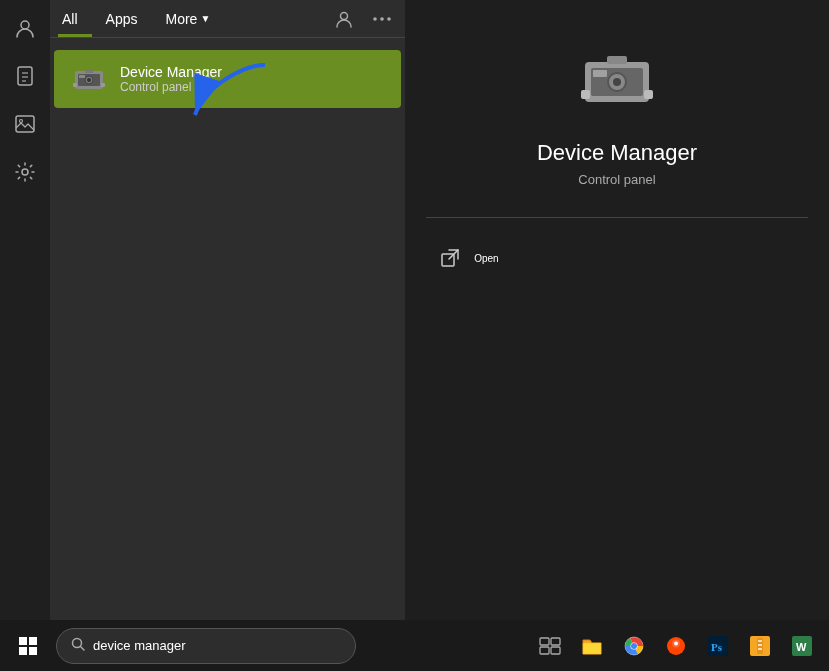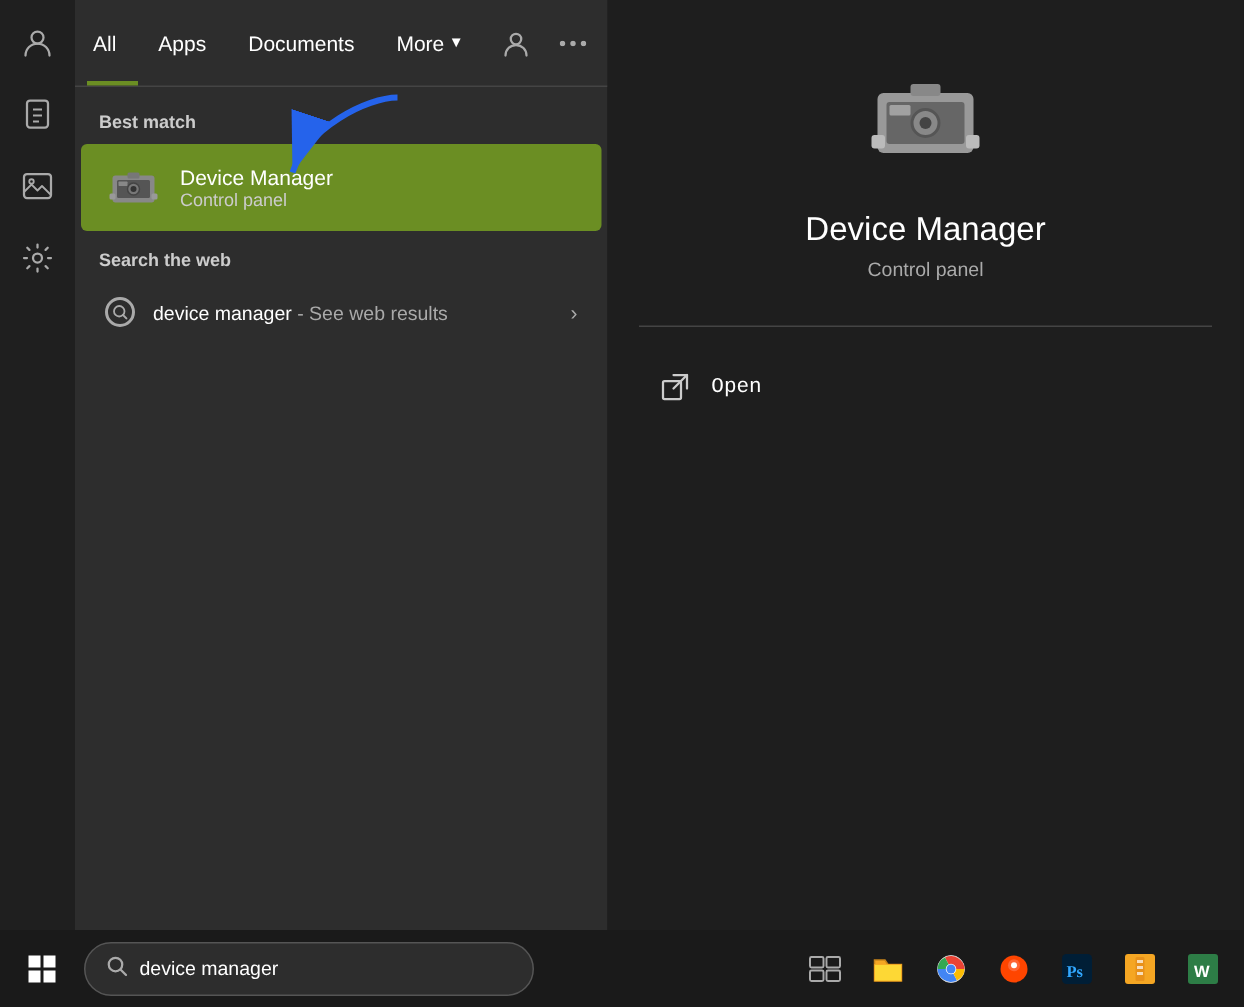--- a/index.html
+++ b/index.html
@@ -50,21 +50,21 @@
       display: flex;
       flex-direction: column;
     }
 
     
     .tabs {
       display: flex;
       align-items: center;
       background: #2d2d2d;
       padding: 0 8px;
-      height: 58px;
+      height: 38px;
       border-bottom: 1px solid #444;
       flex-shrink: 0;
     }
     .tab {
       padding: 0 14px;
       height: 100%;
       display: flex;
       align-items: center;
       color: #ffffff;
       font-size: 14px;
@@ -244,22 +244,21 @@
       height: 24px;
       margin-right: 12px;
       display: flex;
       align-items: center;
       justify-content: center;
       color: #ccc;
       font-size: 16px;
     }
     .action-label {
       color: #fff;
-      font-size: 14px;
-      font-family: Liberation Mono, monospace;
+      font-size: 10px;
     }
 
     
     .taskbar {
       position: absolute;
       bottom: 0;
       left: 0;
       width: 829px;
       height: 51px;
       background: #1a1a1a;
@@ -375,23 +374,20 @@
 </div>
 
 <div class="search-panel">
 
   <div class="tabs">
     <div class="tab tab-all active">
       <span>All</span>
     </div>
     <div class="tab">
       <span>Apps</span>
-    </div>
-    <div class="tab">
-      <span>Documents</span>
     </div>
     <div class="tab">
       <span>More</span>
       <span class="tab-arrow">▼</span>
     </div>
     <div class="tabs-right">
       <div class="tabs-right-icon">
         <svg width="18" height="18" viewBox="0 0 18 18" fill="none">
           <circle cx="9" cy="6" r="3.5" stroke="#aaa" stroke-width="1.5"></circle>
           <path d="M2 17c0-3.9 3.1-7 7-7s7 3.1 7 7" stroke="#aaa" stroke-width="1.5" stroke-linecap="round"></path>
@@ -402,21 +398,20 @@
           <circle cx="2" cy="2" r="1.8"></circle>
           <circle cx="9" cy="2" r="1.8"></circle>
           <circle cx="16" cy="2" r="1.8"></circle>
         </svg>
       </div>
     </div>
   </div>
 
   <div class="content-area">
 
-    <div class="section-label">Best match</div>
 
     <div class="result-item selected">
       <div class="result-icon dm-icon">
 
         <svg width="36" height="36" viewBox="0 0 36 36">
           <rect x="4" y="10" width="28" height="18" rx="2" fill="#888"></rect>
           <rect x="7" y="13" width="22" height="12" rx="1" fill="#555"></rect>
           <circle cx="18" cy="19" r="4" fill="#777" stroke="#444" stroke-width="1"></circle>
           <circle cx="18" cy="19" r="2" fill="#333"></circle>
           <rect x="14" y="8" width="8" height="4" rx="1" fill="#777"></rect>
@@ -424,36 +419,20 @@
           <rect x="30" y="22" width="4" height="4" rx="1" fill="#999"></rect>
           <rect x="8" y="14" width="6" height="3" rx="0.5" fill="#aaa" opacity="0.6"></rect>
         </svg>
       </div>
       <div class="result-text">
         <span class="result-title">Device Manager</span>
         <span class="result-subtitle">Control panel</span>
       </div>
     </div>
 
-    <div class="web-section">
-      <div class="section-label">Search the web</div>
-      <div class="web-result">
-        <div class="web-icon">
-          <svg width="10" height="10" viewBox="0 0 10 10">
-            <circle cx="4.5" cy="4.5" r="3.5" stroke="#aaa" stroke-width="1.2" fill="none"></circle>
-            <line x1="7" y1="7" x2="9.5" y2="9.5" stroke="#aaa" stroke-width="1.2" stroke-linecap="round"></line>
-          </svg>
-        </div>
-        <div class="web-text">
-          <span>device manager</span>
-          <span style="color:#aaa; font-weight:400;">- See web results</span>
-        </div>
-        <div class="web-arrow">›</div>
-      </div>
-    </div>
   </div>
 </div>
 
 <div class="arrow-container">
   <svg width="120" height="80" viewBox="0 0 120 80">
     <defs>
       <marker id="arrowhead" markerWidth="10" markerHeight="7" refX="10" refY="3.5" orient="auto">
         <polygon points="0 0, 10 3.5, 0 7" fill="#2563EB"></polygon>
       </marker>
     </defs>

